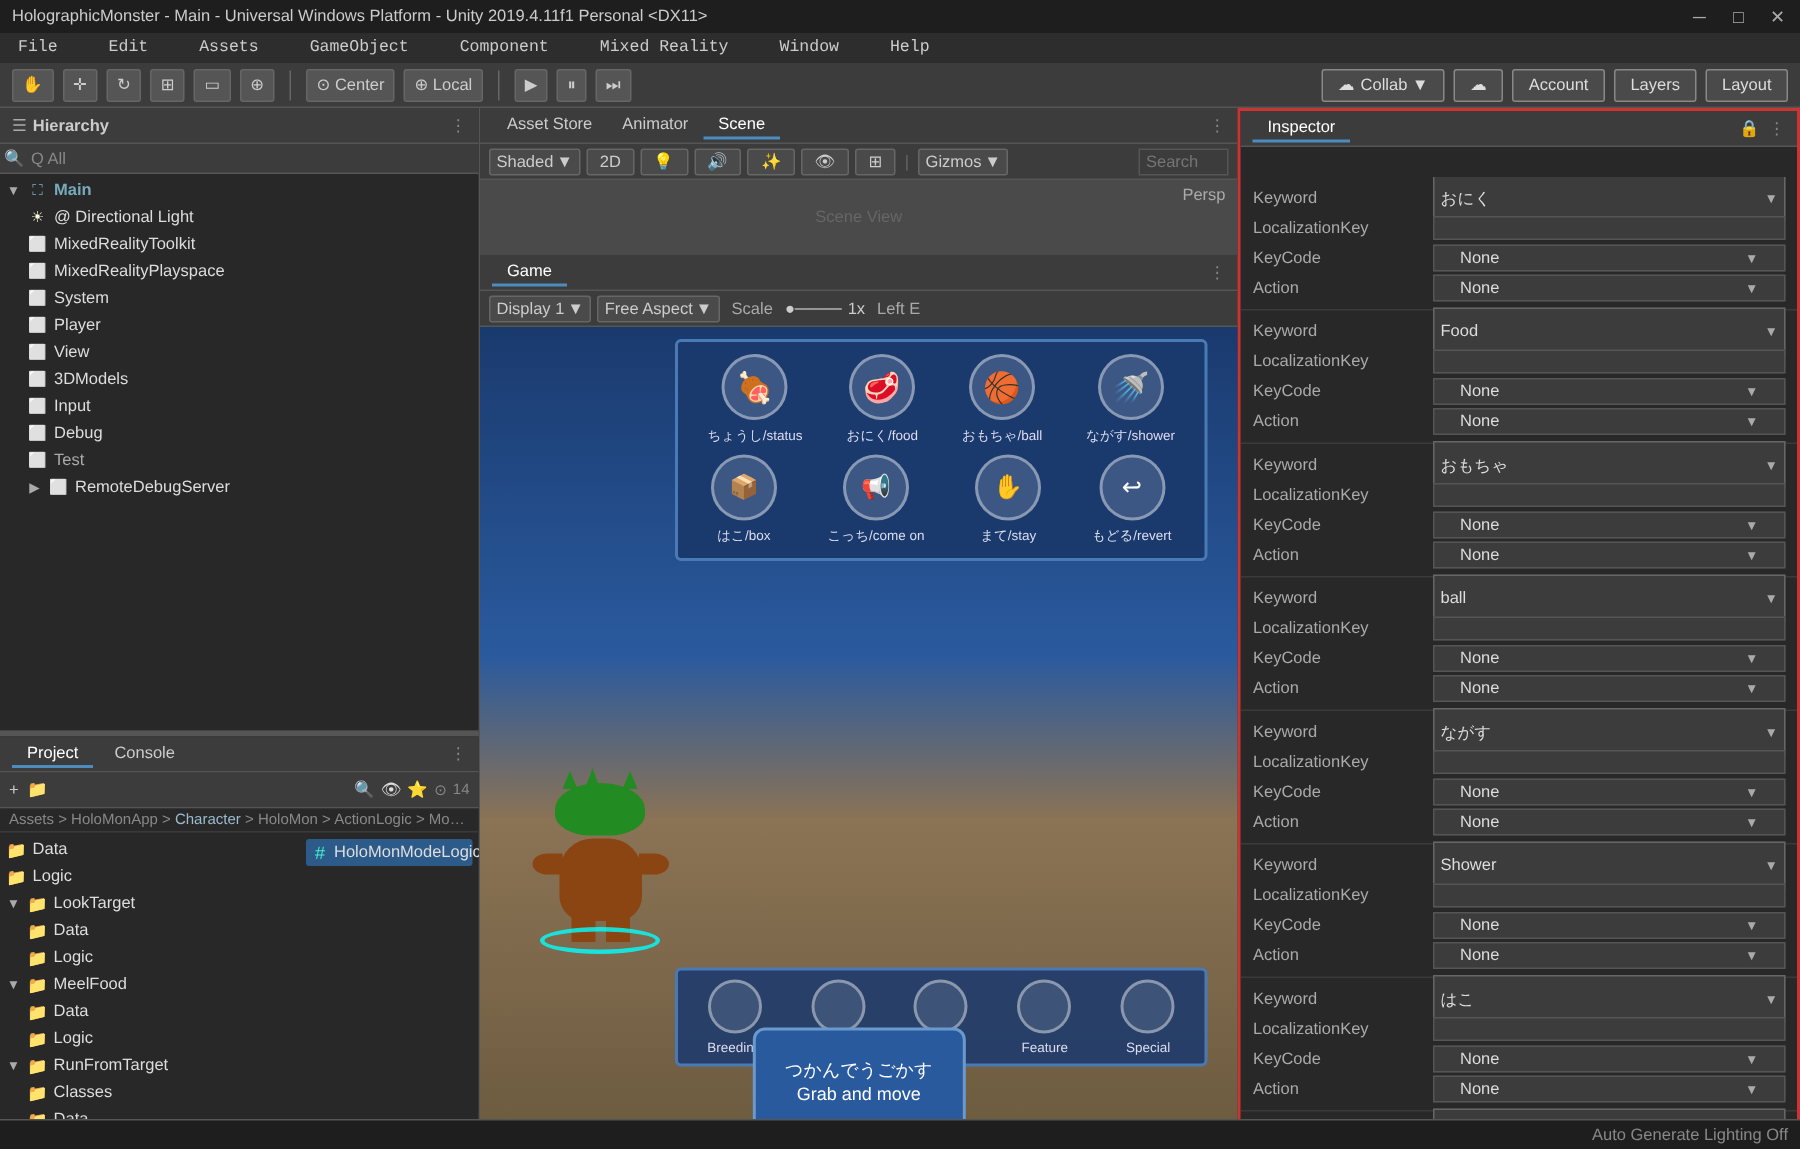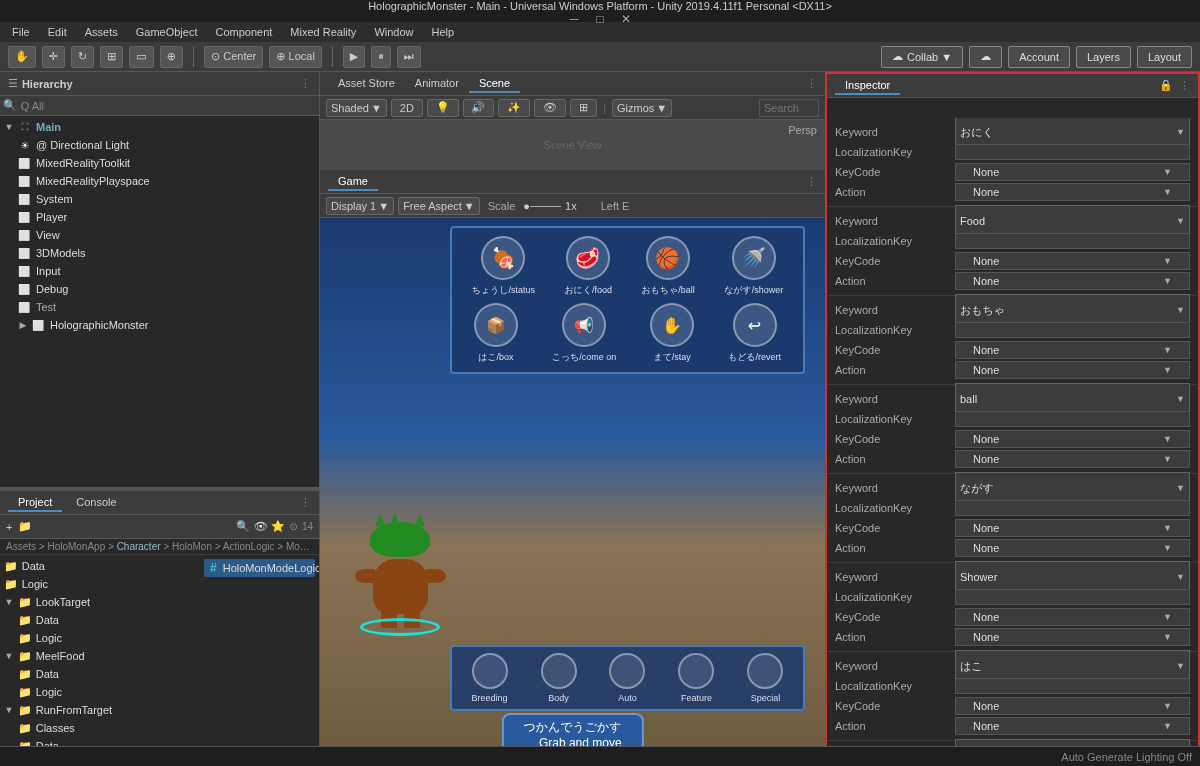--- a/index.html
+++ b/index.html
@@ -1,25 +1,25 @@
 <!DOCTYPE html>
 <html><head>
   <meta charset="utf-8">
   <style>
     * { box-sizing: border-box; margin: 0; padding: 0; }
     body { font-family: 'Segoe UI', Arial, sans-serif; font-size: 11px; background: #3c3c3c; color: #ddd; overflow: hidden; width: 1200px; height: 766px; }
     
     
-    #title-bar { background: #1e1e1e; height: 22px; display: flex; align-items: center; justify-content: space-between; padding: 0 8px; color: #ccc; font-size: 11px; flex-direction: column; }
+    #title-bar { background: #1e1e1e; height: 22px; display: flex; align-items: center; justify-content: space-between; padding: 0 8px; color: #ccc; font-size: 11px; }
     #title-bar-left { display: flex; align-items: center; gap: 4px; }
     #title-bar-right { display: flex; align-items: center; gap: 12px; }
     .win-btn { width: 14px; height: 14px; display: flex; align-items: center; justify-content: center; cursor: pointer; color: #aaa; font-size: 12px; }
     
     
-    #menu-bar { background: #2d2d2d; height: 20px; display: flex; align-items: center; padding: 0 4px; gap: 2px; }
+    #menu-bar { background: #2d2d2d; height: 20px; display: flex; align-items: center; padding: 0 4px; gap: 18px; font-family: Liberation Mono, monospace; }
     .menu-item { padding: 2px 8px; cursor: pointer; color: #ccc; font-size: 11px; }
     
     
     #toolbar { background: #3c3c3c; height: 30px; display: flex; align-items: center; padding: 0 8px; gap: 6px; border-bottom: 1px solid #555; }
     .toolbar-btn { background: #555; border: 1px solid #666; padding: 2px 6px; cursor: pointer; color: #ccc; font-size: 11px; border-radius: 2px; height: 22px; display: flex; align-items: center; }
     .toolbar-sep { width: 1px; height: 20px; background: #666; margin: 0 4px; }
     .toolbar-right { margin-left: auto; display: flex; align-items: center; gap: 6px; }
     .toolbar-btn-outline { background: #4a4a4a; border: 1px solid #888; padding: 2px 10px; cursor: pointer; color: #ddd; font-size: 11px; border-radius: 2px; height: 22px; display: flex; align-items: center; gap: 4px; }
     
     
@@ -43,21 +43,21 @@
     
     
     .game-canvas { flex: 1; background: linear-gradient(180deg, #1a3a6e 0%, #2a5a9e 40%, #8b7355 60%, #6b5a3e 100%); position: relative; display: flex; align-items: center; justify-content: center; }
     .game-btn-item { display: flex; flex-direction: column; align-items: center; gap: 4px; }
     .game-btn-circle { width: 44px; height: 44px; border-radius: 50%; background: rgba(255,255,255,0.15); border: 2px solid rgba(255,255,255,0.4); display: flex; align-items: center; justify-content: center; color: #fff; font-size: 20px; }
     .game-btn-label { color: #dde; font-size: 9px; text-align: right; }
     .game-bottom-circle { width: 36px; height: 36px; border-radius: 50%; background: rgba(255,255,255,0.1); border: 2px solid rgba(255,255,255,0.4); display: flex; align-items: center; justify-content: center; color: #fff; font-size: 14px; }
     .game-bottom-label { color: #dde; font-size: 9px; }
     
     
-    .game-grab-btn { position: absolute; bottom: 10px; left: 50%; transform: translateX(-50%); background: #2a5a9e; border: 2px solid #6a9acd; border-radius: 8px; padding: 4px 20px; color: #fff; font-size: 12px; text-align: right; }
+    .game-grab-btn { position: absolute; bottom: 10px; left: 50%; transform: translateX(-50%); background: #2a5a9e; border: 2px solid #6a9acd; border-radius: 8px; padding: 18px 20px; color: #fff; font-size: 12px; text-align: center; }
     
     
     .persp-label { position: absolute; top: 8px; right: 8px; color: #aaa; font-size: 11px; }
     
     
     #inspector-panel { width: 375px; min-width: 375px; background: #282828; border-left: 1px solid #555; display: flex; flex-direction: column; overflow: hidden; border: 2px solid #cc3333; }
     #inspector-header { background: #3c3c3c; height: 24px; display: flex; align-items: center; padding: 0 8px; border-bottom: 1px solid #555; }
     #inspector-content { flex: 1; overflow-y: auto; margin-top: 20px; }
     
     
@@ -203,21 +203,21 @@
           <span class="hier-icon">⬜</span>
           <span class="hier-label">Debug</span>
         </div>
         <div class="hier-item" style="padding-left:18px; color:#aaa;">
           <span class="hier-icon" style="color:#aaa;">⬜</span>
           <span class="hier-label" style="color:#aaa;">Test</span>
         </div>
         <div class="hier-item" style="padding-left:18px;">
           <span class="hier-arrow" style="color:#aaa;">▶</span>
           <span class="hier-icon">⬜</span>
-          <span class="hier-label">HolographicMonster</span>
+          <span class="hier-label">RemoteDebugServer</span>
         </div>
       </div>
     </div>
 
     <div class="split-handle-h"></div>
 
     <div style="height:275px; display:flex; flex-direction:column; background:#282828;">
       <div class="panel-header">
         <span class="scene-tab active">Project</span>
         <span class="scene-tab">Console</span>
@@ -350,21 +350,21 @@
         <span>Display 1</span>
         <span>▼</span>
       </button>
       <button class="scene-btn-dropdown">
         <span>Free Aspect</span>
         <span>▼</span>
       </button>
       <span style="color:#aaa; font-size:11px; margin:0 4px;">Scale</span>
       <span style="color:#ccc; font-size:11px;">●────</span>
       <span style="color:#ccc; font-size:11px;">1x</span>
-      <span style="color:#aaa; font-size:11px; margin-left:20px;">Left E</span>
+      <span style="color:#aaa; font-size:11px; margin-left:4px;">Left E</span>
     </div>
 
     <div class="game-canvas" style="flex:1; position:relative; overflow:hidden;">
 
       <div style="position:absolute; bottom:130px; left:40px; display:flex; flex-direction:column; align-items:center;">
 
         <div style="width:60px; height:35px; background:#228B22; border-radius:50% 50% 40% 40%; position:relative; margin-bottom:2px;">
 
           <div style="position:absolute; top:-8px; left:5px; width:0; height:0; border-left:5px solid transparent; border-right:5px solid transparent; border-bottom:12px solid #228B22;"></div>
           <div style="position:absolute; top:-10px; left:20px; width:0; height:0; border-left:5px solid transparent; border-right:5px solid transparent; border-bottom:14px solid #228B22;"></div>

